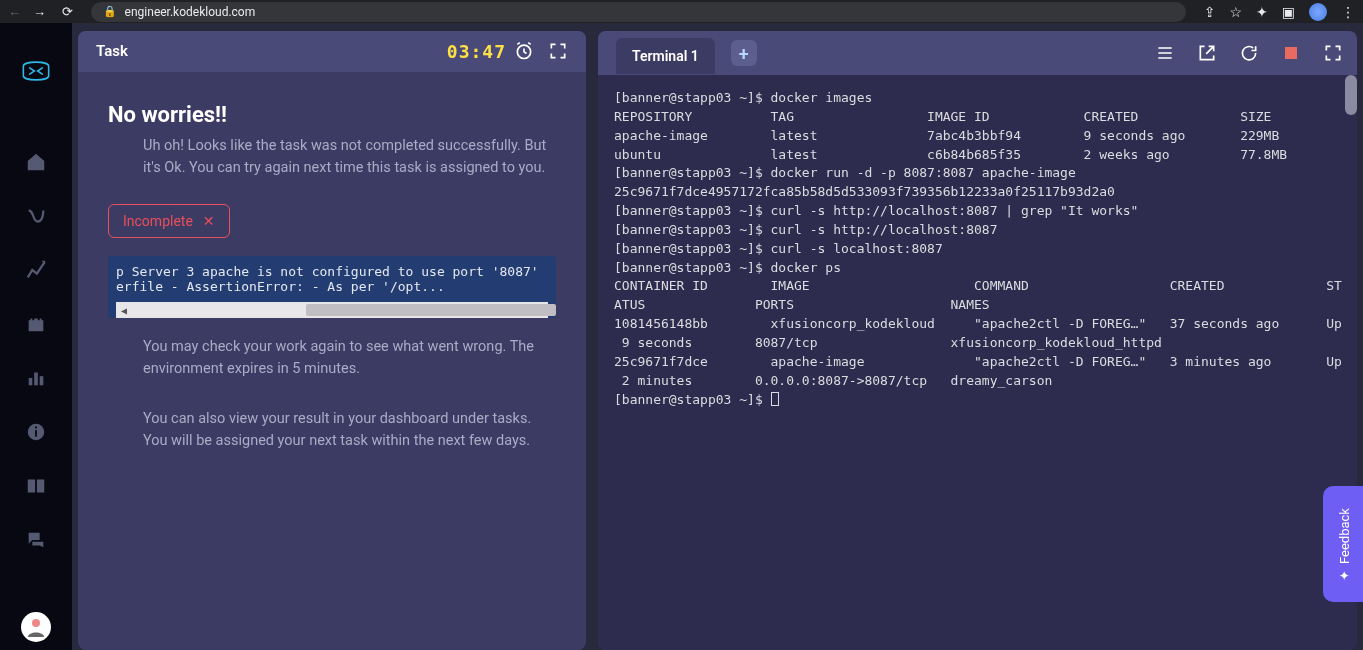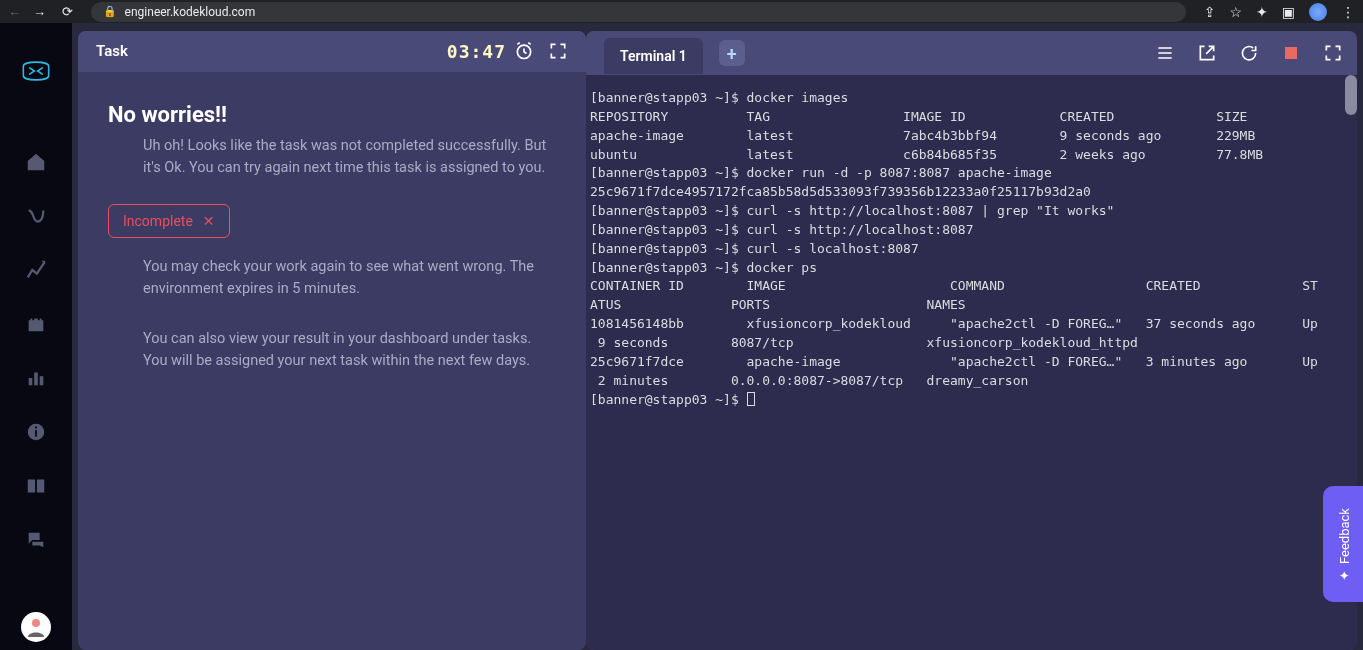--- a/index.html
+++ b/index.html
@@ -86,20 +86,21 @@
   margin-top: auto; margin-bottom: 8px;
   display: flex; align-items: center; justify-content: center;
   overflow: hidden;
 }
 
 
 .content {
   flex: 1;
   display: flex;
   padding: 8px 6px 0 6px;
+  gap: 12px;
   overflow: hidden;
 }
 
 
 .panel {
   background: #3c3b63;
   border-radius: 8px;
   display: flex;
   flex-direction: column;
   overflow: hidden;
@@ -109,21 +110,21 @@
   height: 44px;
   background: #494a77;
   display: flex;
   align-items: center;
   padding: 0 18px;
   font-size: 15px;
   color: #fff;
   font-weight: 600;
 }
 .panel-header .spacer { flex: 1; }
-.timer { display: flex; align-items: center; gap: 8px; color: #fef9c3; }
+.timer { display: flex; align-items: center; gap: 8px; color: #fde047; }
 .timer-text { font-family: ui-monospace, monospace; font-size: 18px; letter-spacing: 1px; }
 .head-icon { width: 20px; height: 20px; display:inline-flex; align-items:center; justify-content:center; cursor:pointer; }
 .head-icon svg { width:20px; height:20px; fill:none; stroke:#fff; stroke-width:2; }
 
 .task-body {
   padding: 30px 30px 20px 30px;
   font-size: 14.5px;
   color: #a8acc5;
   overflow-y: auto;
   height: 100%;
@@ -193,21 +194,21 @@
 .term-header-icons { display: flex; gap: 22px; align-items: center; }
 .term-header-icons .head-icon svg { stroke:#fff; }
 .stop-square { width:12px; height:12px; background:#e96a5e; }
 
 .term-body {
   flex: 1;
   background: #2e2c4e;
   color: #dcdce0;
   font-family: ui-monospace, "SF Mono", Menlo, Consolas, monospace;
   font-size: 13px;
-  padding: 14px 4px;
+  padding: 14px 16px;
   white-space: pre;
   line-height: 1.45;
   overflow: hidden;
   position: relative;
 }
 .term-scroll {
   position: absolute;
   right: 0; top: 0;
   width: 12px;
   height: 40px;
@@ -346,20 +347,29 @@
               <path d="M4 9 V4 H9 M15 4 H20 V9 M20 15 V20 H15 M9 20 H4 V15"></path>
             </svg>
           </span>
       </div>
       <div class="task-body">
         <h2>No worries!!</h2>
         <p>Uh oh! Looks like the task was not completed successfully. But it's Ok. You can try again next time this task is assigned to you.</p>
         <div class="status-badge">
           <span>Incomplete</span>
           <span class="x">✕</span>
+        </div>
+        <div class="error-box">
+          <div class="err-text"><span>p Server 3 apache is not configured to use port '8087'</span>
+<span>erfile - AssertionError: - As per '/opt...</span></div>
+          <div class="scrollbar">
+            <div class="arrow">◀</div>
+            <div class="track"></div>
+            <div class="arrow">▶</div>
+          </div>
         </div>
         <p>You may check your work again to see what went wrong. The environment expires in 5 minutes.</p>
         <p style="margin-top:28px">You can also view your result in your dashboard under tasks. You will be assigned your next task within the next few days.</p>
       </div>
     </div>
 
     <div class="panel term-panel">
       <div class="panel-header">
         <div class="tab"><span>Terminal 1</span></div>
         <div class="tab-add">+</div>

